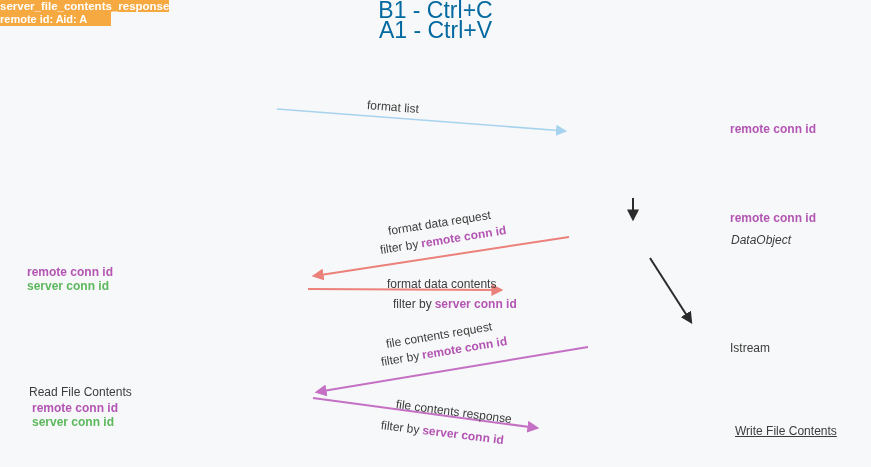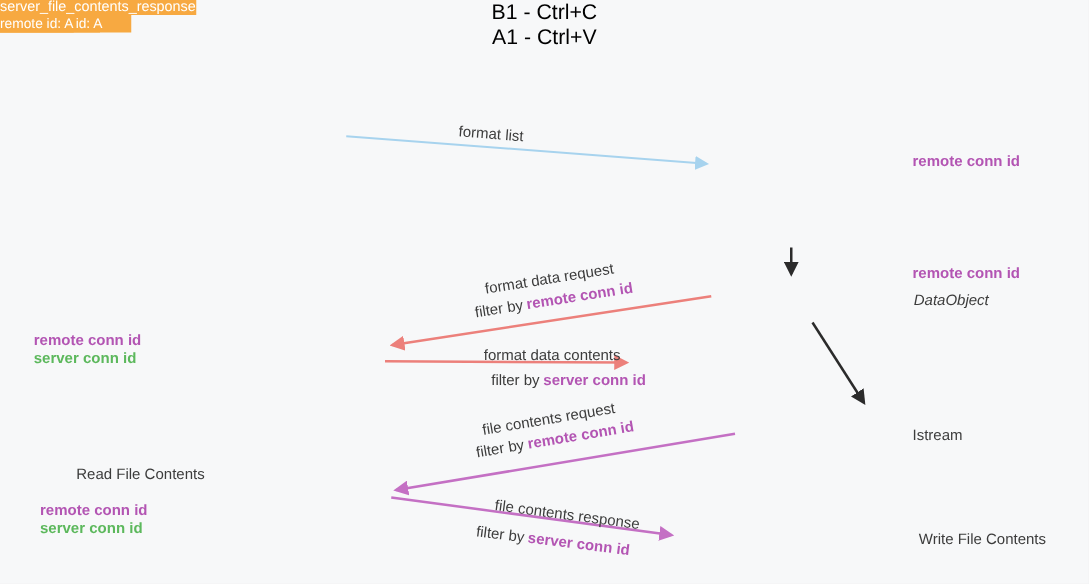--- a/index.html
+++ b/index.html
@@ -5,38 +5,38 @@
   * { margin:0; padding:0; box-sizing:border-box; }
   body { background:#e9e9e9; font-family:"Liberation Sans", sans-serif; }
   .canvas {
     position:relative; width:871px; height:467px;
     background:#f7f8f9; overflow:hidden;
     font-family:"Liberation Sans", sans-serif; color:#3c3c3c;
   }
   .abs { position:absolute; }
   .title {
     left:0; right:0; top:8; text-align:center;
-    font-size:17px; line-height:20px; color:#000000;
+    font-size:23px; line-height:20px; color:#0369a1;
   }
   .lane-header { top:48; text-align:center; font-size:12px; line-height:14px; color:#3c3c3c; }
   .lane-header-b1 { left:120; width:216; }
   .lane-header-a1 { left:508; width:215; }
   .lane { top:78; height:372; background:#4e82d7; }
   .lane-b1 { left:120; width:216; }
   .lane-a1 { left:508; width:215; }
   .dashline {
     left:27; top:160; width:803; height:5;
     background:repeating-linear-gradient(90deg,#2d2d2d 0 5px,transparent 5px 10px);
   }
   .node {
     display:flex; flex-direction:column; align-items:center; justify-content:center;
     color:#fff; text-align:center; white-space:nowrap;
   }
   .green { background:#7cc47f; font-size:12px; }
-  .orange { background:#f7a941; font-size:11.5px; }
+  .orange { background:#f7a941; font-size:11.5px;font-weight:bold; }
   .two-line { font-size:11px; line-height:13px; }
   .n-ctrl-c   { left:158; top:95;  width:118; height:29; }
   .n-save     { left:575; top:118; width:120; height:29; }
   .n-ctrl-v   { left:573; top:172; width:122; height:26; }
   .n-getdata  { left:571; top:226; width:127; height:30; }
   .n-freq     { left:152; top:268; width:155; height:26; }
   .n-fresp    { left:508; top:281; width:157; height:25; }
   .n-istream  { left:589; top:330; width:128; height:30; }
   .n-creq     { left:150; top:382; width:160; height:28; }
   .n-cresp    { left:544; top:417; width:162; height:25; }
@@ -123,27 +123,27 @@
     <span>server_file_contents_request</span>
   </div>
   <div class="abs node orange n-cresp">
     <span>server_file_contents_response</span>
   </div>
 
   <div class="abs side purple" style="left:730px; top:122px;">remote conn id</div>
   <div class="abs side purple" style="left:730px; top:211px;">remote conn id</div>
   <div class="abs side" style="left:731px; top:233px;font-style:italic;">DataObject</div>
   <div class="abs side" style="left:730px; top:341px;">Istream</div>
-  <div class="abs side" style="left:735px; top:424px;">Write File Contents</div>
+  <div class="abs side" style="left:735px; top:424px;text-decoration:underline;">Write File Contents</div>
 
   <div class="abs side" style="left:27px; top:265px; line-height:14px;">
     <div class="purple">remote conn id</div>
     <div class="greentxt">server conn id</div>
   </div>
-  <div class="abs side" style="left:29px; top:372px;margin-left:32px;">Read File Contents</div>
+  <div class="abs side" style="left:29px; top:385px;">Read File Contents</div>
   <div class="abs side" style="left:32px; top:401px; line-height:14px;">
     <div class="purple">remote conn id</div>
     <div class="greentxt">server conn id</div>
   </div>
 
   <div class="abs alabel" style="left:367px; top:98px; transform:rotate(4.5deg);">format list</div>
 
   <div class="abs alabel" style="left:388px; top:224px; transform:rotate(-9deg);">format data request</div>
   <div class="abs alabel" style="left:380px; top:243px; transform:rotate(-9deg);">
     <span>filter by</span><span class="purple">remote conn id</span>

